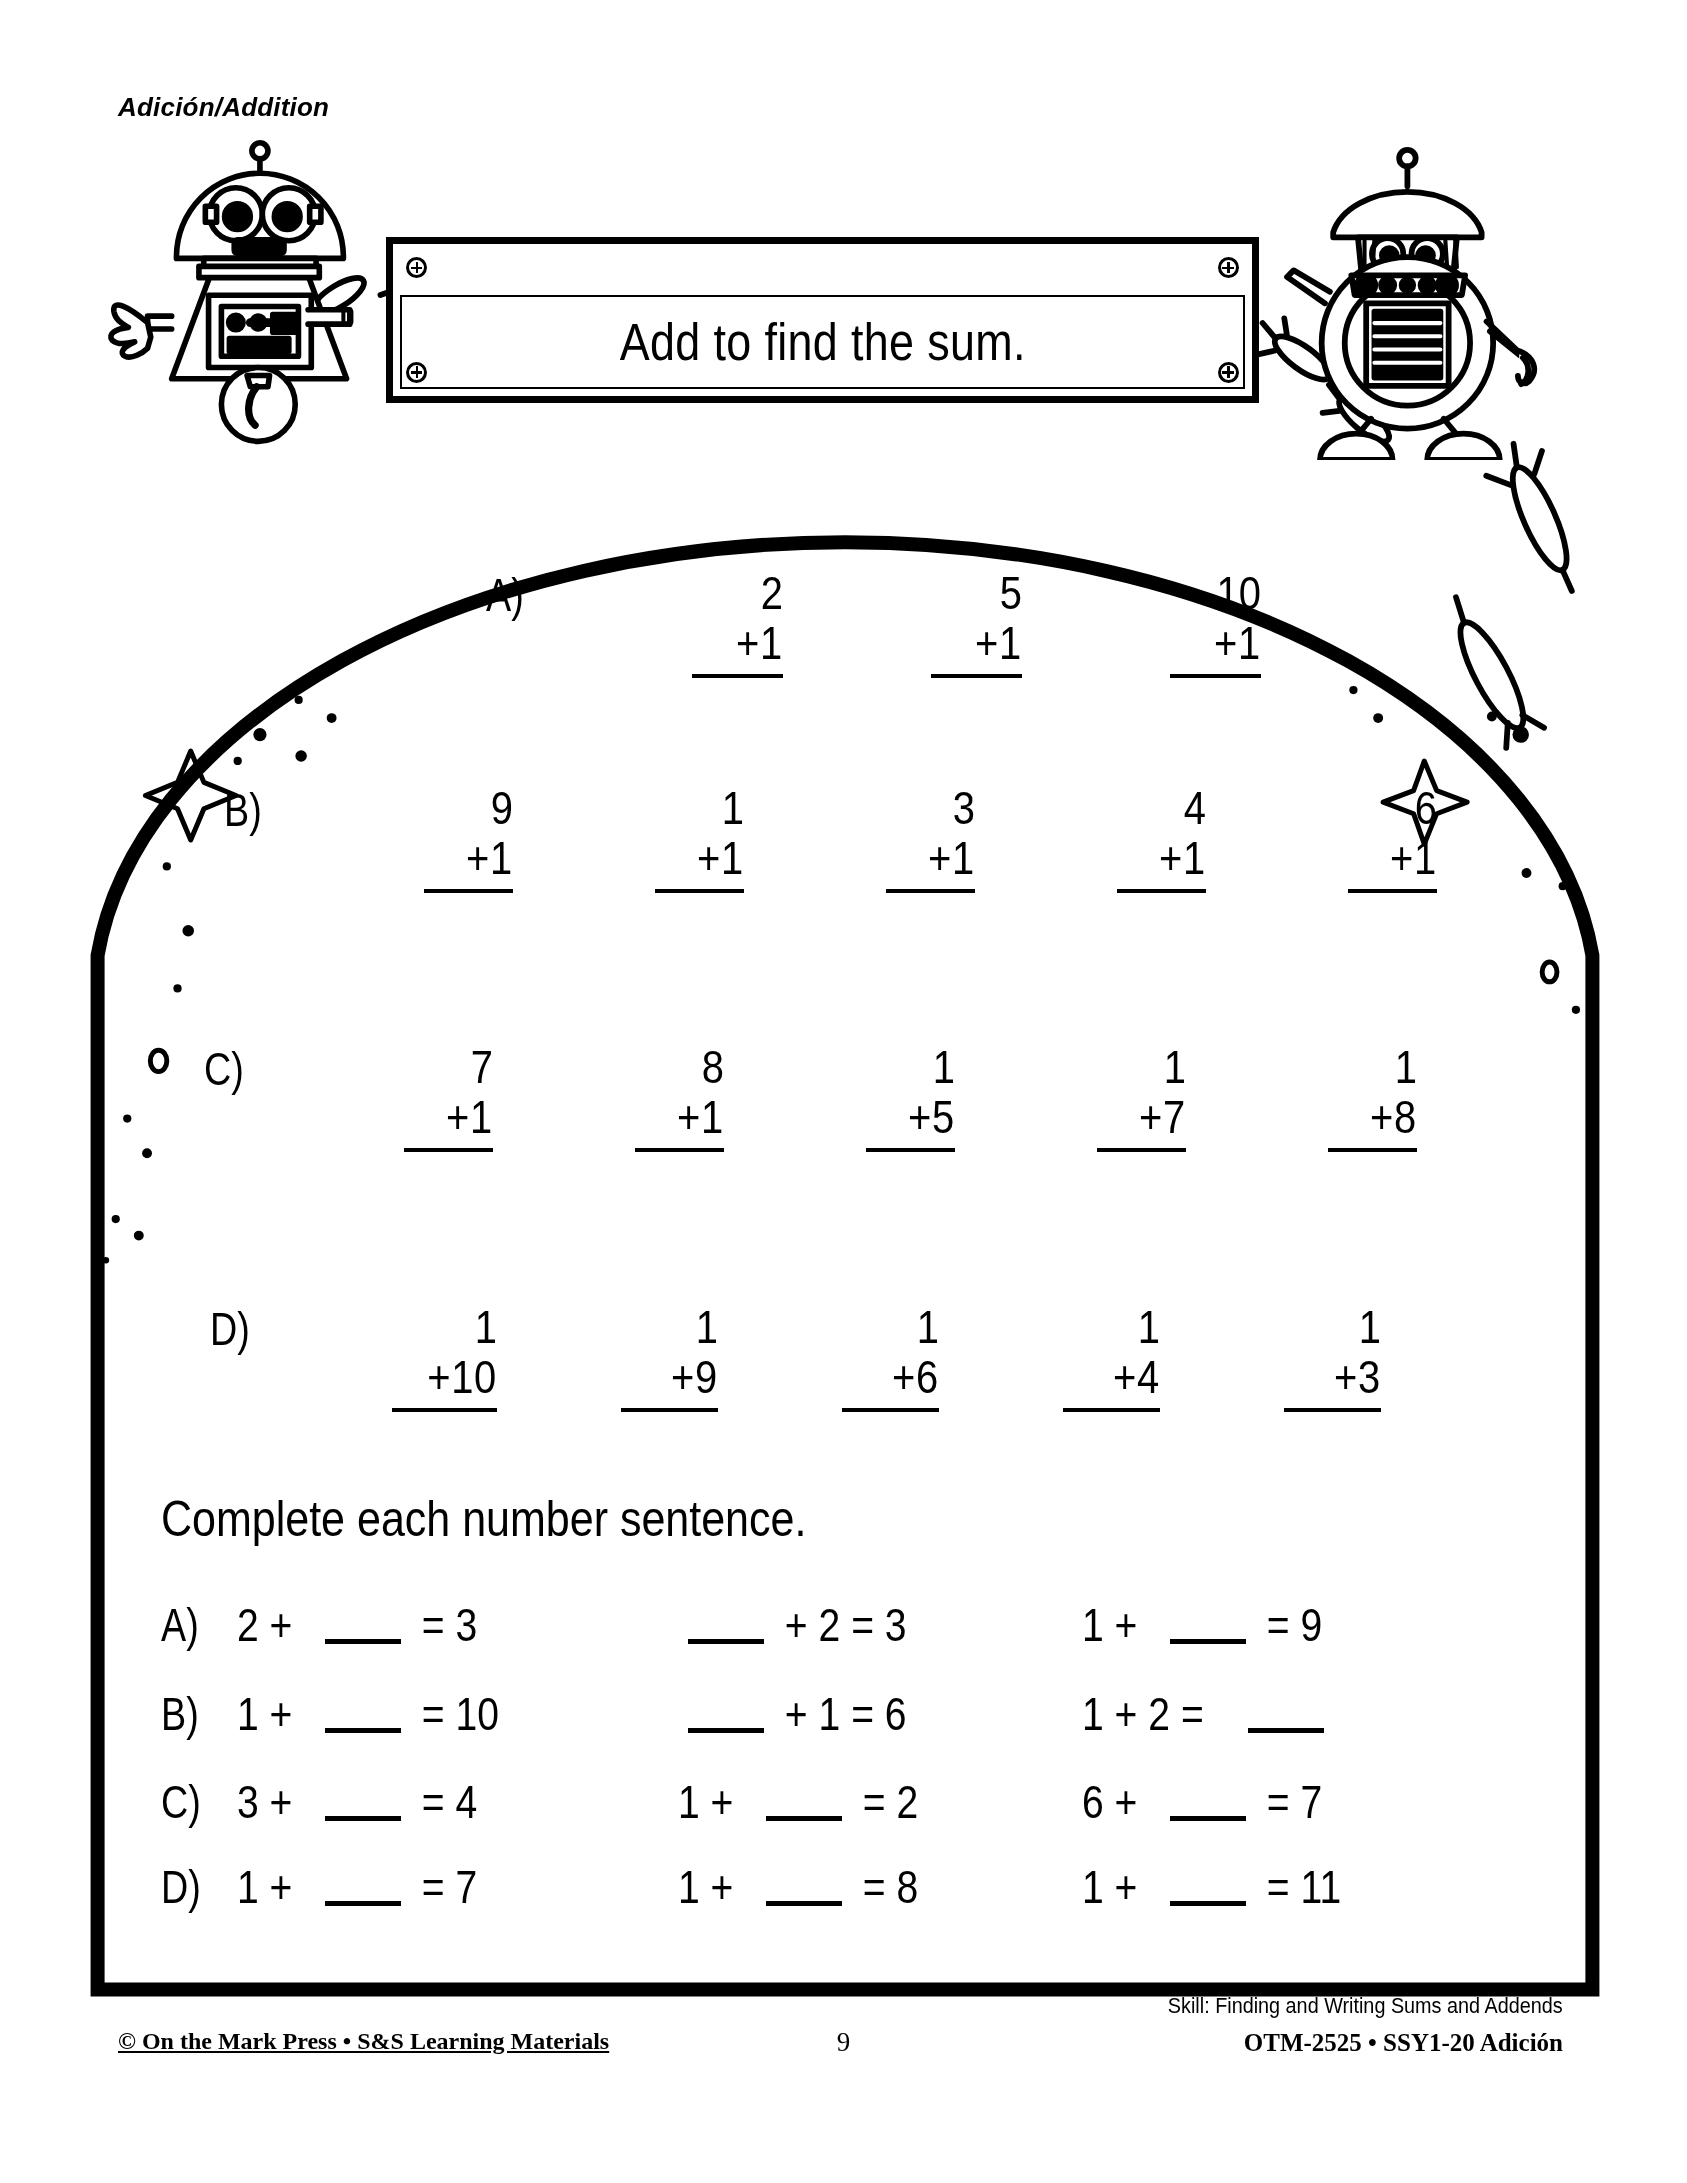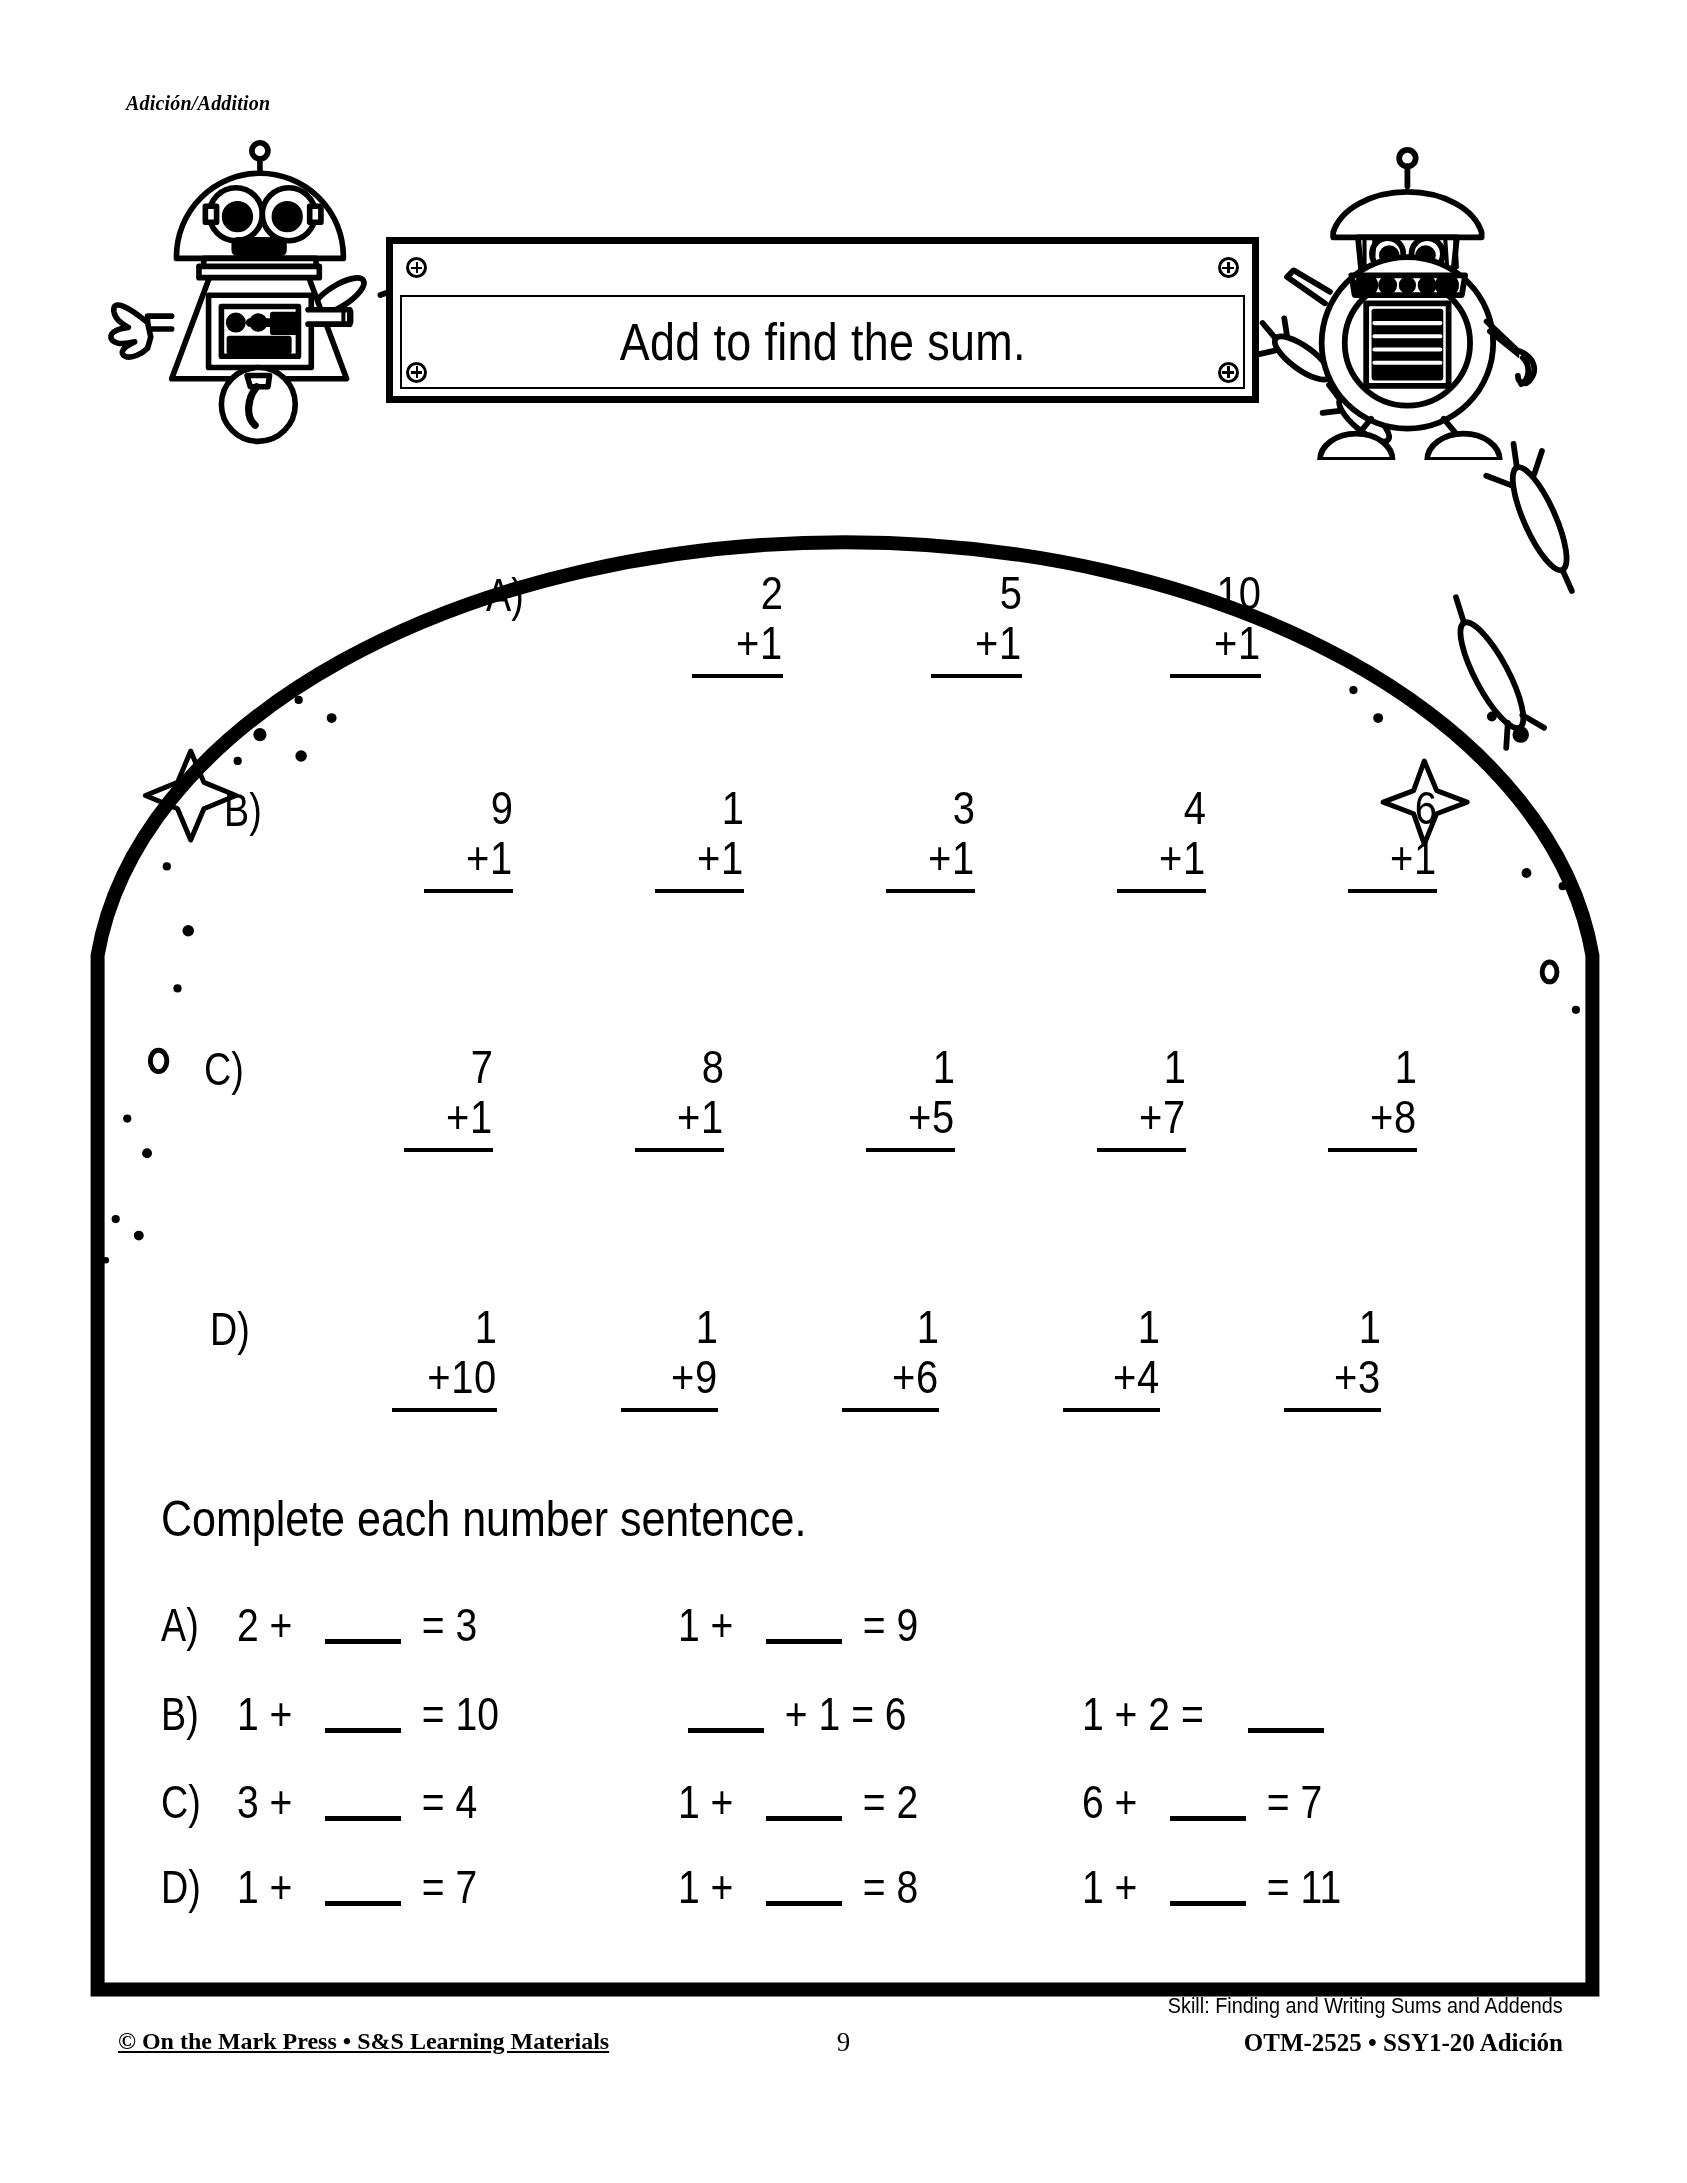--- a/index.html
+++ b/index.html
@@ -16,26 +16,26 @@
     overflow: hidden;
   }
   .page {
     position: absolute;
     inset: 0;
   }
 
   
   .subject-label {
     position: absolute;
-    left: 126px;
+    left: 118px;
     top: 92px;
-    font-family: Liberation Serif, serif;
+    font-family: Liberation Sans, sans-serif;
     font-weight: bold;
     font-style: italic;
-    font-size: 20px;
+    font-size: 26px;
     letter-spacing: 0.2px;
     white-space: nowrap;
   }
 
   
   .banner {
     position: absolute;
     left: 386px;
     top: 237px;
     width: 873px;
@@ -528,20 +528,25 @@
 
     <div class="section-title">Complete each number sentence.</div>
 
     <div class="sent-row" style="top:1598px;">
       <span class="row-letter2">A)</span>
       <span class="sent" style="width:441px;">
         <span class="seg">2 + </span>
         <span class="blank"></span>
         <span class="seg"> = 3</span>
       </span>
+      <span class="sent" style="width:404px;">
+        <span class="seg"></span>
+        <span class="blank"></span>
+        <span class="seg"> + 2 = 3</span>
+      </span>
       <span class="sent">
         <span class="seg">1 + </span>
         <span class="blank"></span>
         <span class="seg"> = 9</span>
       </span>
     </div>
 
     <div class="sent-row" style="top:1687px;">
       <span class="row-letter2">B)</span>
       <span class="sent" style="width:441px;">

